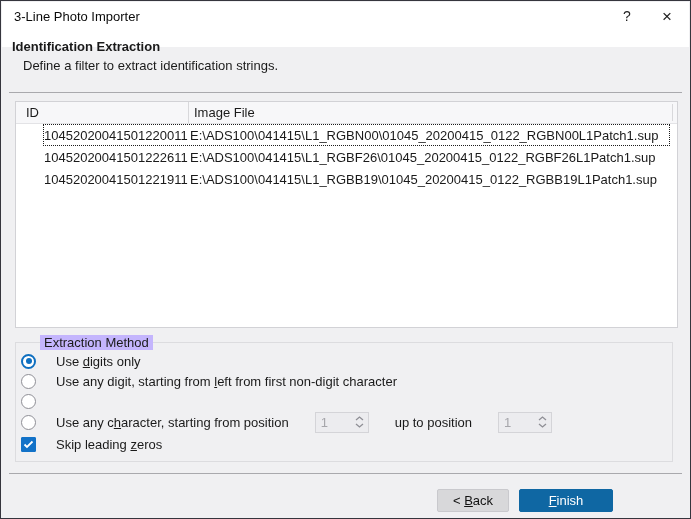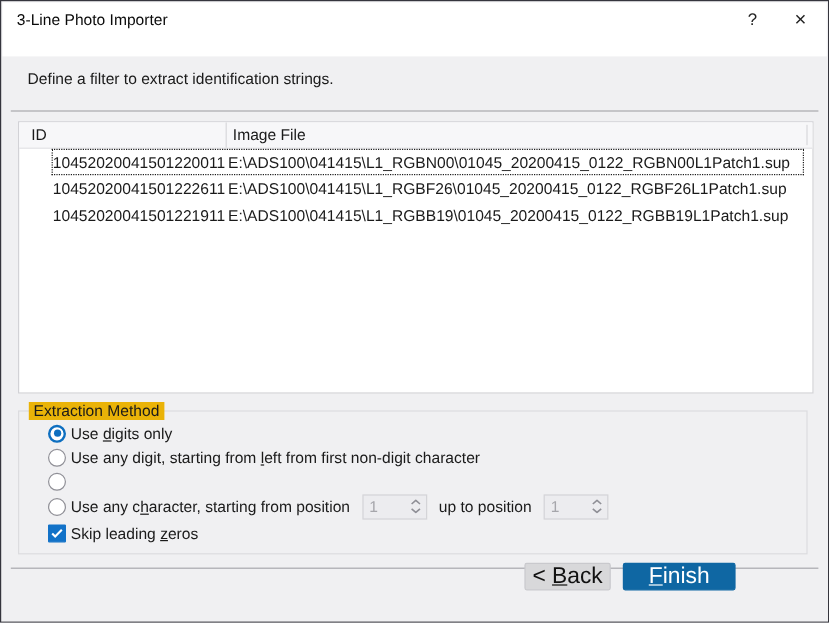--- a/index.html
+++ b/index.html
@@ -29,53 +29,54 @@
   .lv-h1 { width:173px; padding-left:10px; border-right:1px solid #d8d8db; height:100%; line-height:21px; }
   .lv-h2 { flex:1; padding-left:5px; height:100%; line-height:21px; }
   .lv-hsep-right { position:absolute; right:4px; top:2px; bottom:2px; width:1px; background:#d8d8db; }
   .lv-row { position:relative; display:flex; align-items:center; height:22px; padding-left:28px; white-space:nowrap; }
   .cell-id { width:146px; overflow:hidden; }
   .cell-file { flex:1; overflow:hidden; }
   .focus-ring { position:absolute; left:27px; right:7px; top:0; bottom:0; border:1px dotted #1c1c1c; pointer-events:none; }
 
   
   .groupbox { position:absolute; left:14px; top:341px; width:658px; height:120px; border:1px solid #dcdcdf; }
-  .gb-legend { position:absolute; left:8px; top:-8px; background:#eab308; padding:0 4px; }
-  .opt { position:absolute; left:24px; display:flex; align-items:center; gap:4px; height:18px; white-space:nowrap; }
+  .gb-legend { position:absolute; left:24px; top:-8px; background:#c4b5fd; padding:0 4px; }
+  .opt { position:absolute; left:5px; display:flex; align-items:center; gap:20px; height:18px; white-space:nowrap; }
   .opt-1 { top:9px; } .opt-2 { top:29px; } .opt-3 { top:49px; } .opt-4 { top:68px; height:22px; } .opt-5 { top:92px; }
 
   .radio { width:15px; height:15px; border-radius:50%; background:#ffffff; border:1px solid #8f8f96; flex:0 0 auto; position:relative; }
   .radio.checked { border:2px solid #0e6fc0; }
   .radio.checked::after { content:""; position:absolute; left:2.5px; top:2.5px; width:6px; height:6px; border-radius:50%; background:#0e6fc0; }
 
   .checkbox { width:15px; height:15px; background:#1272c8; border:1px solid #1272c8; border-radius:1px; flex:0 0 auto; display:flex; align-items:center; justify-content:center; }
 
   .mn { text-decoration:underline; }
 
   .spinbox { display:flex; align-items:center; width:54px; height:21px; background:#ececef; border:1px solid #d4d4d8; margin:0 6px; }
   .spin-value { flex:1; padding-left:5px; color:#a6a6ab; }
   .spin-arrows { display:flex; flex-direction:column; justify-content:center; gap:2px; padding-right:4px; }
 
   
-  .btn { position:absolute; top:468px; height:23px; border:1px solid #c9c9cd; border-radius:2px; background:#d8d8da; font-family:inherit; font-size:19px; color:#111; text-align:center; line-height:21px; }
+  .btn { position:absolute; top:488px; height:23px; border:1px solid #c9c9cd; border-radius:2px; background:#d8d8da; font-family:inherit; font-size:13px; color:#111; text-align:center; line-height:21px; }
   .btn-back { left:436px; width:72px; }
   .btn-finish { left:518px; width:94px; background:#0f67a3; border-color:#0f67a3; color:#ffffff; }
   .btn-cancel { left:608px; width:75px; }
 </style>
 </head>
 <body>
 
 <div class="dialog">
 
   <div class="titlebar">
     <span class="window-title">3-Line Photo Importer</span>
     <button class="tb-btn tb-help"><span>?</span></button>
     <button class="tb-btn tb-close"><span>×</span></button>
   </div>
 
+  <div class="step-title">Identification Extraction</div>
   <div class="step-subtitle">Define a filter to extract identification strings.</div>
   <div class="sep sep-top"></div>
 
   <div class="listview">
     <div class="lv-header">
       <div class="lv-h1">ID</div>
       <div class="lv-h2">Image File</div>
       <div class="lv-hsep-right"></div>
     </div>
     <div class="lv-row">

